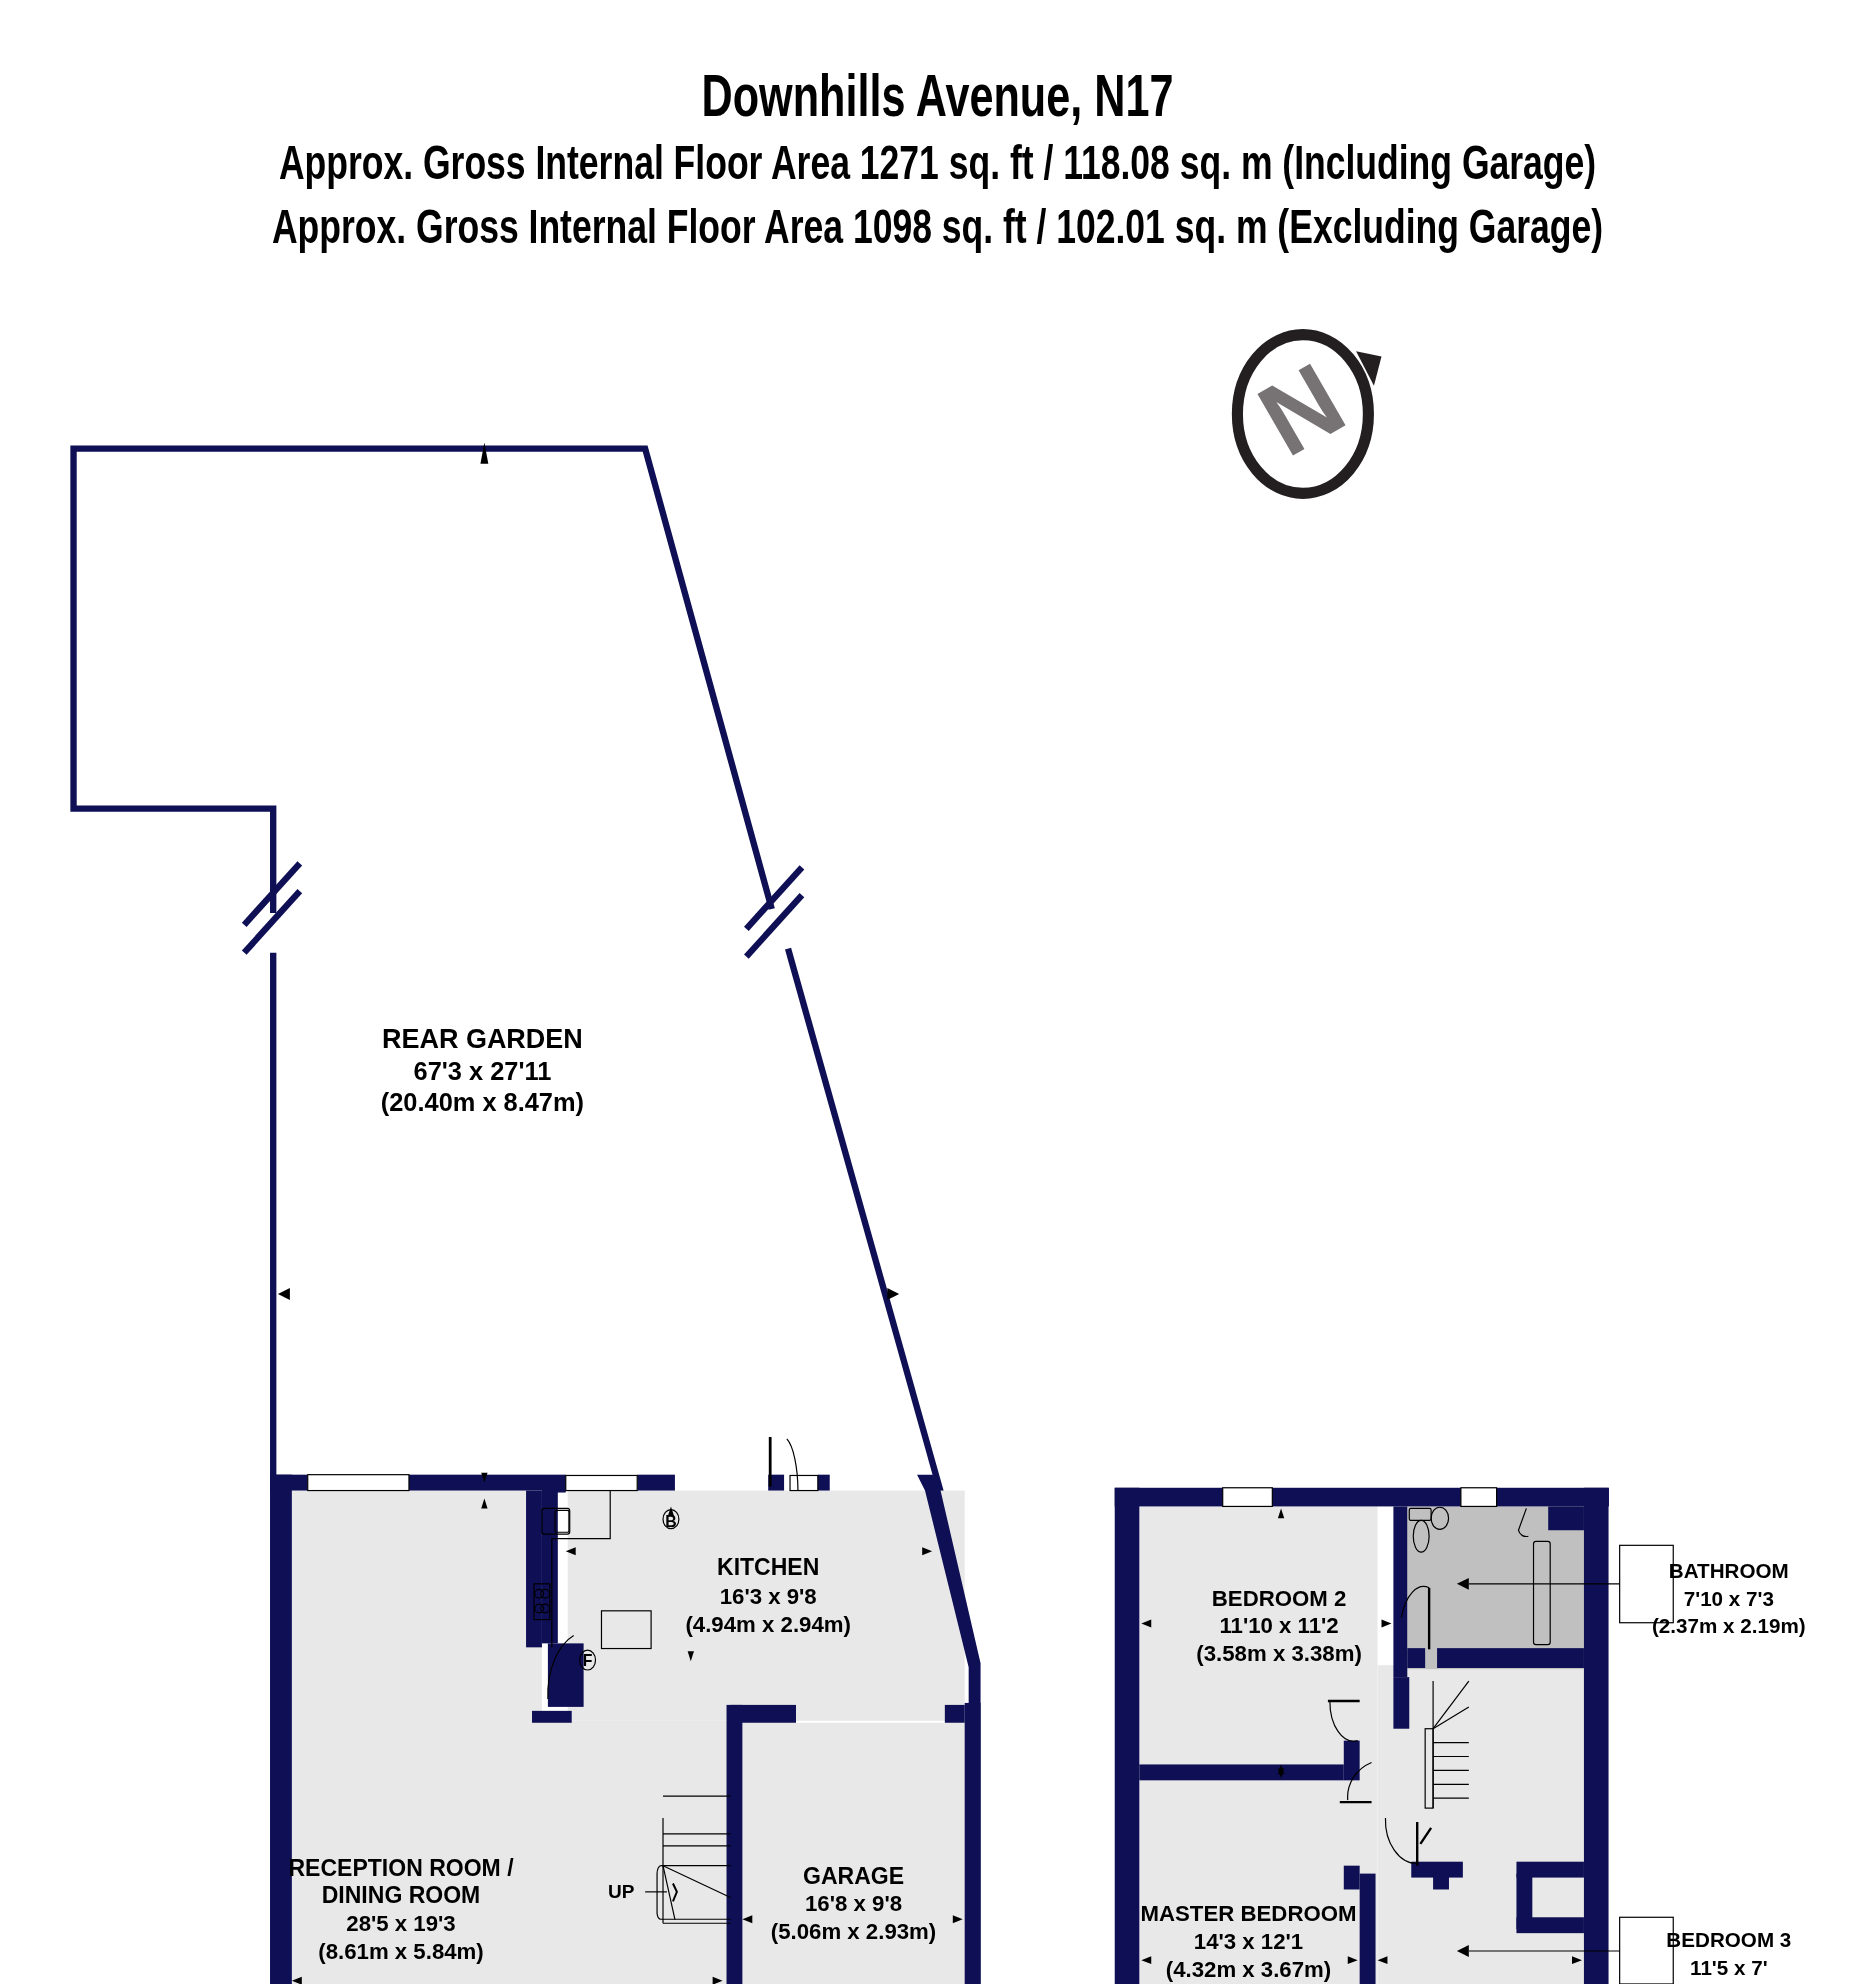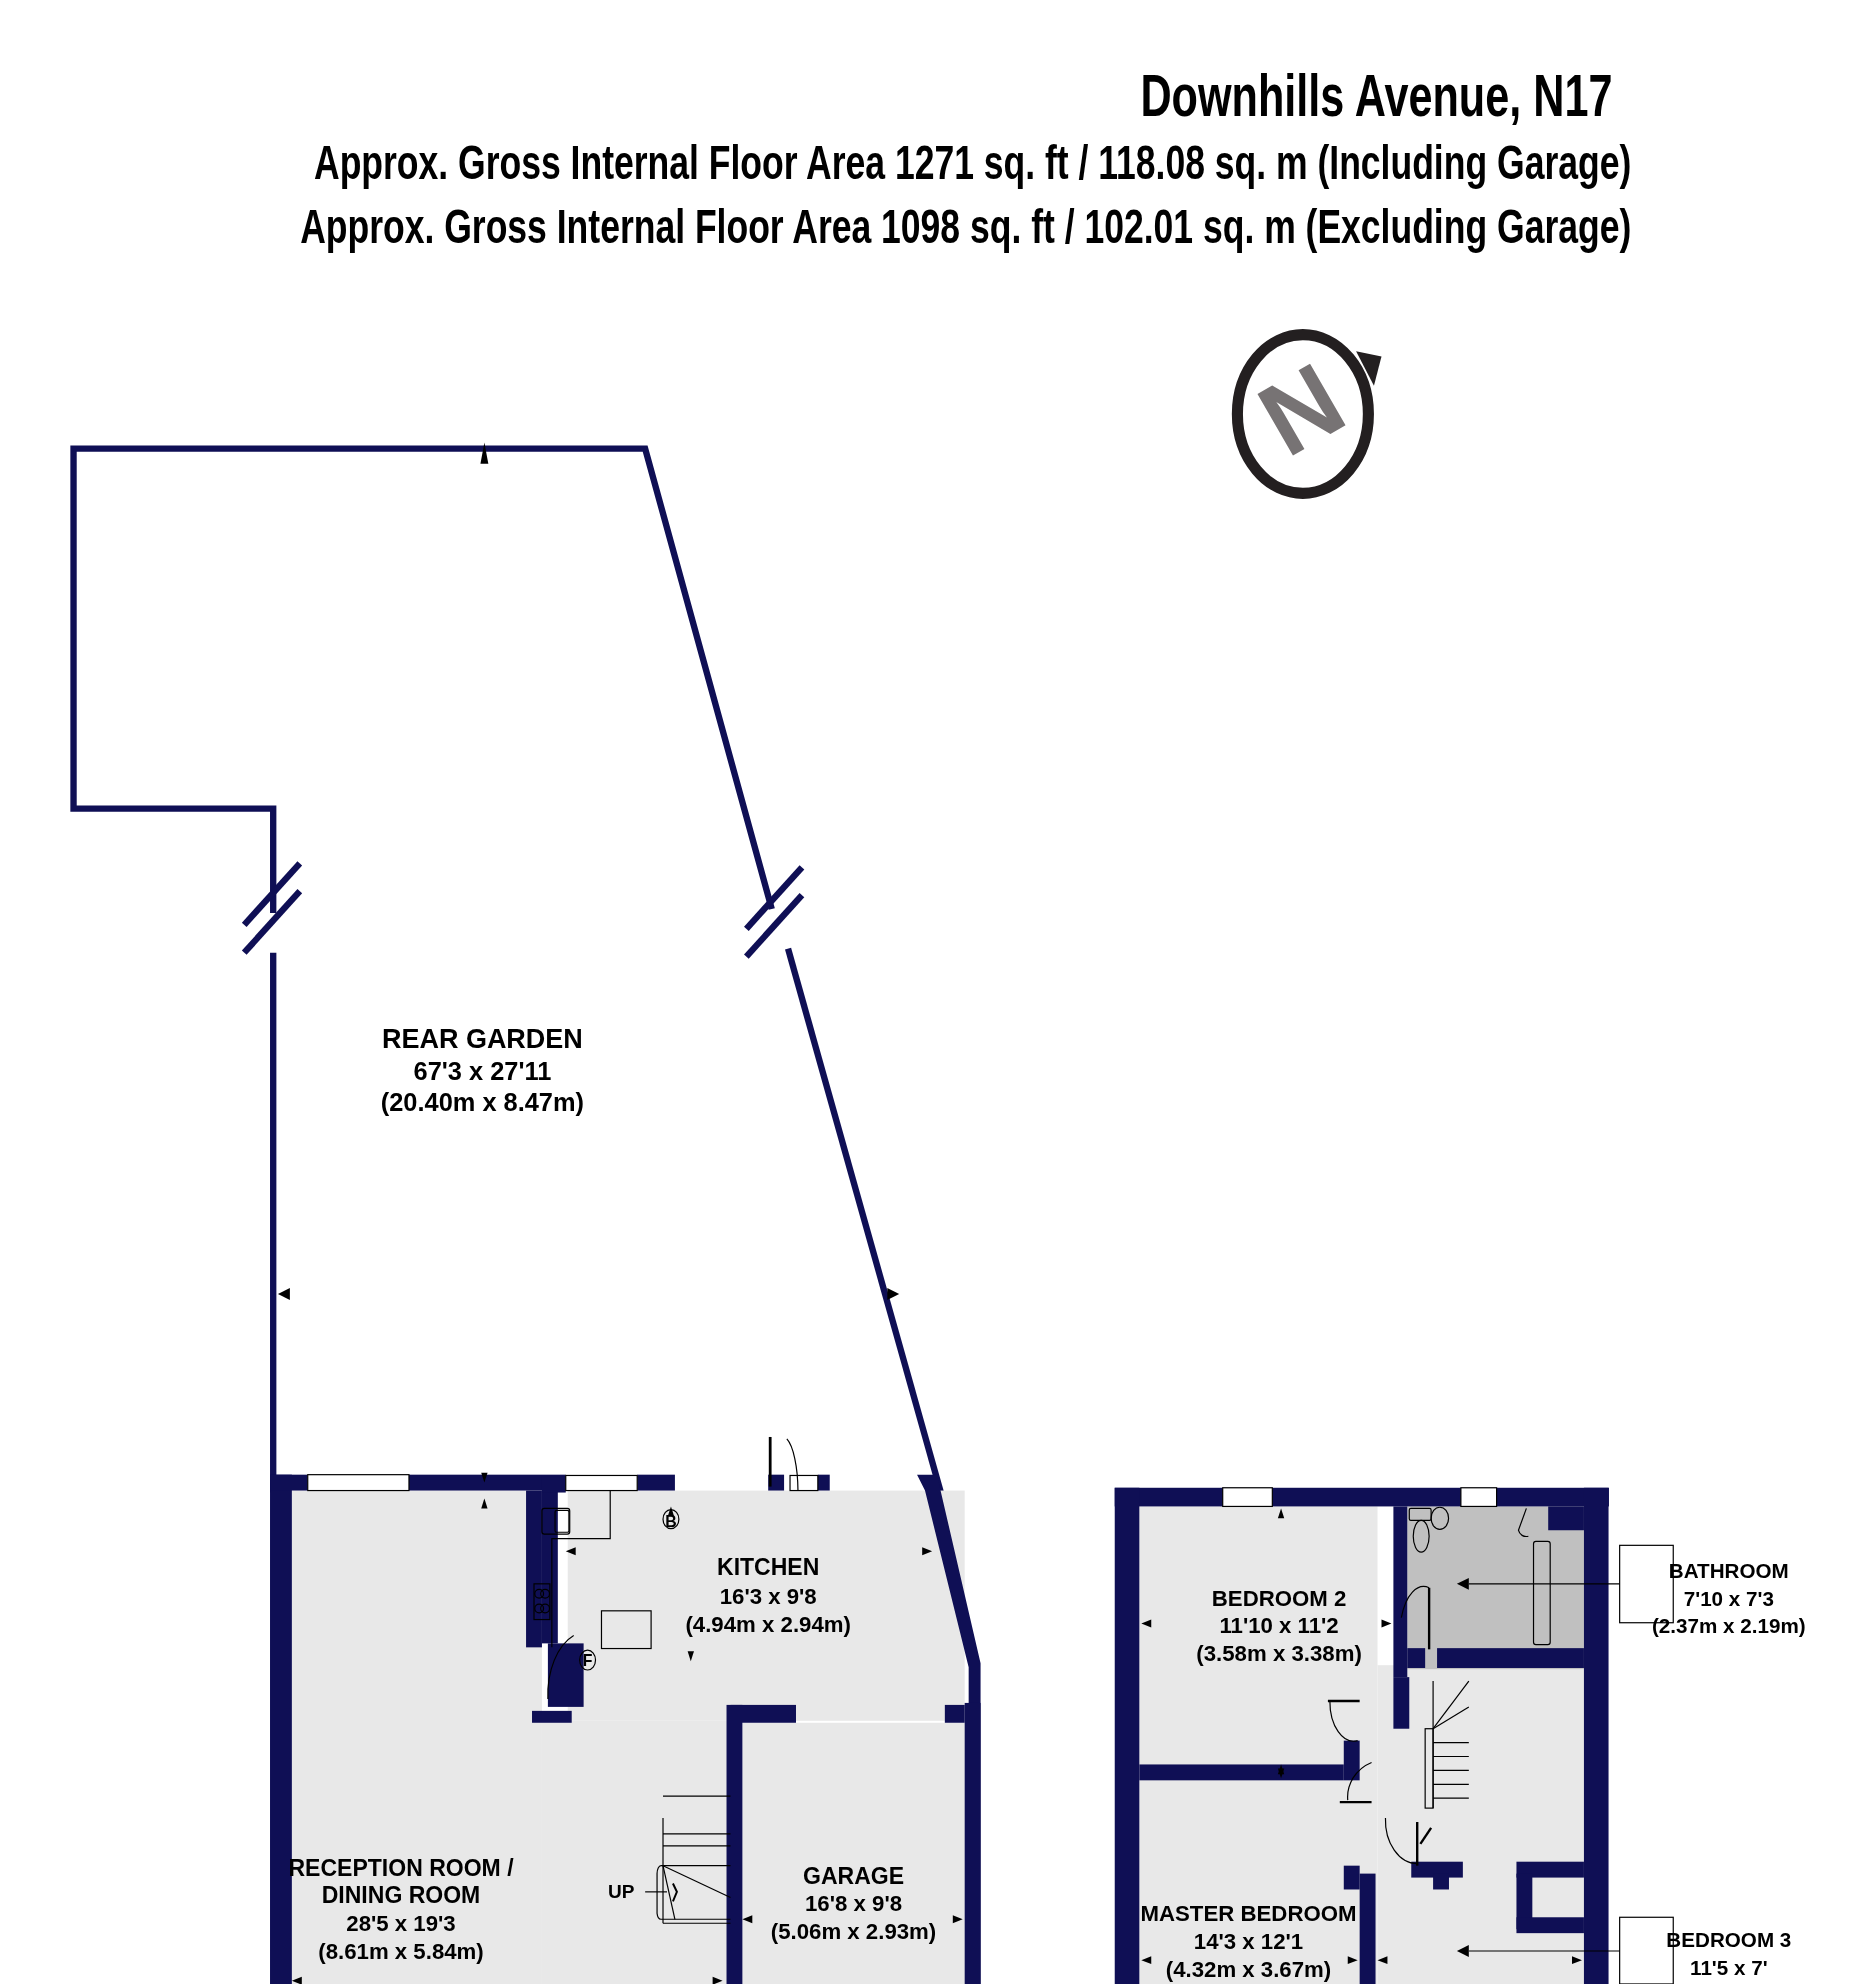--- a/index.html
+++ b/index.html
@@ -1,18 +1,18 @@
 <!DOCTYPE html>
 <html style="font-size:6.4px"><head>
 <meta charset="utf-8">
 <style>
   html, body { margin: 0; padding: 0; background: #ffffff; }
   body { width: 1875px; height: 2812px; position: relative; overflow: hidden;
          font-family: "Liberation Sans", sans-serif; }
-  #header { position: absolute; left: 0; top: 60px; width: 1875px; text-align: right; color: #000; }
+  #header { position: absolute; left: 0; top: 60px; width: 1875px; text-align: center; color: #000; }
   #header .title { font-size: 60px; font-weight: bold; transform: scaleX(0.72); line-height: 71px; }
   #header .sub { font-size: 48px; font-weight: bold; transform: scaleX(0.74); line-height: 64px; white-space: nowrap; }
   svg#plan { position: absolute; left: 0; top: 0; }
   .lbl { font-family: "Liberation Sans", sans-serif; font-weight: bold; fill: #000; }
 </style>
 </head>
 <body>
 
 <div id="header">
   <div class="title">Downhills Avenue, N17</div>

